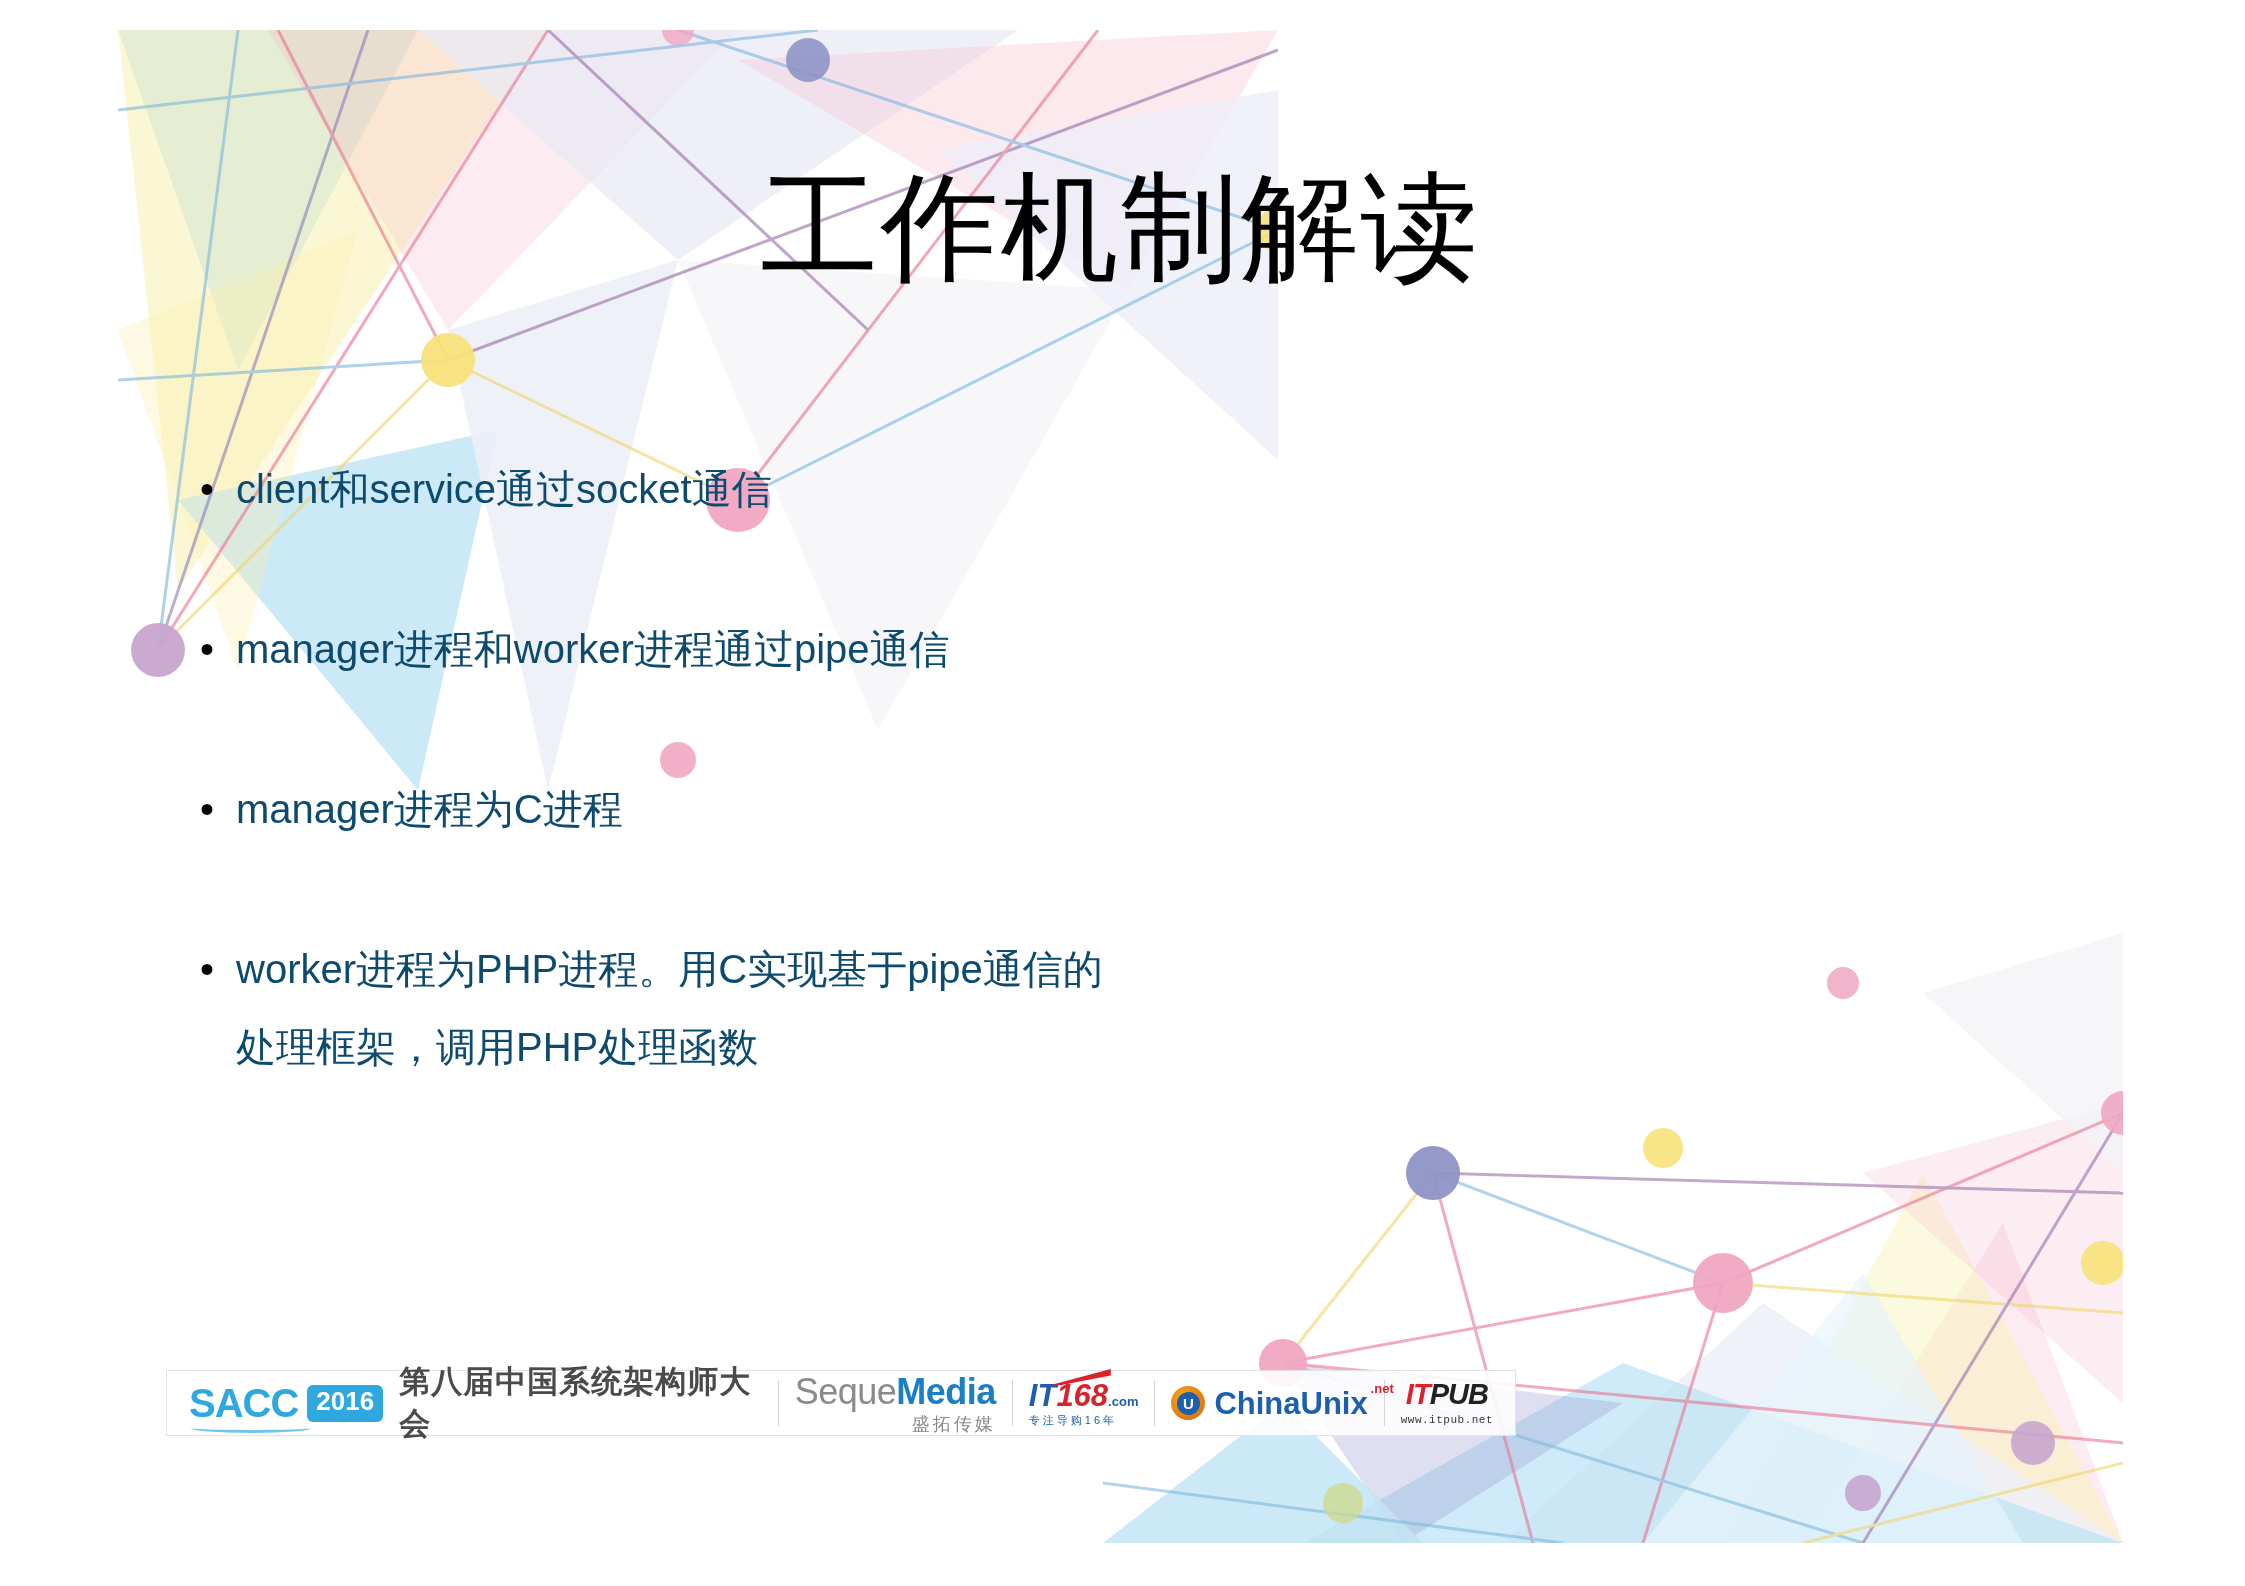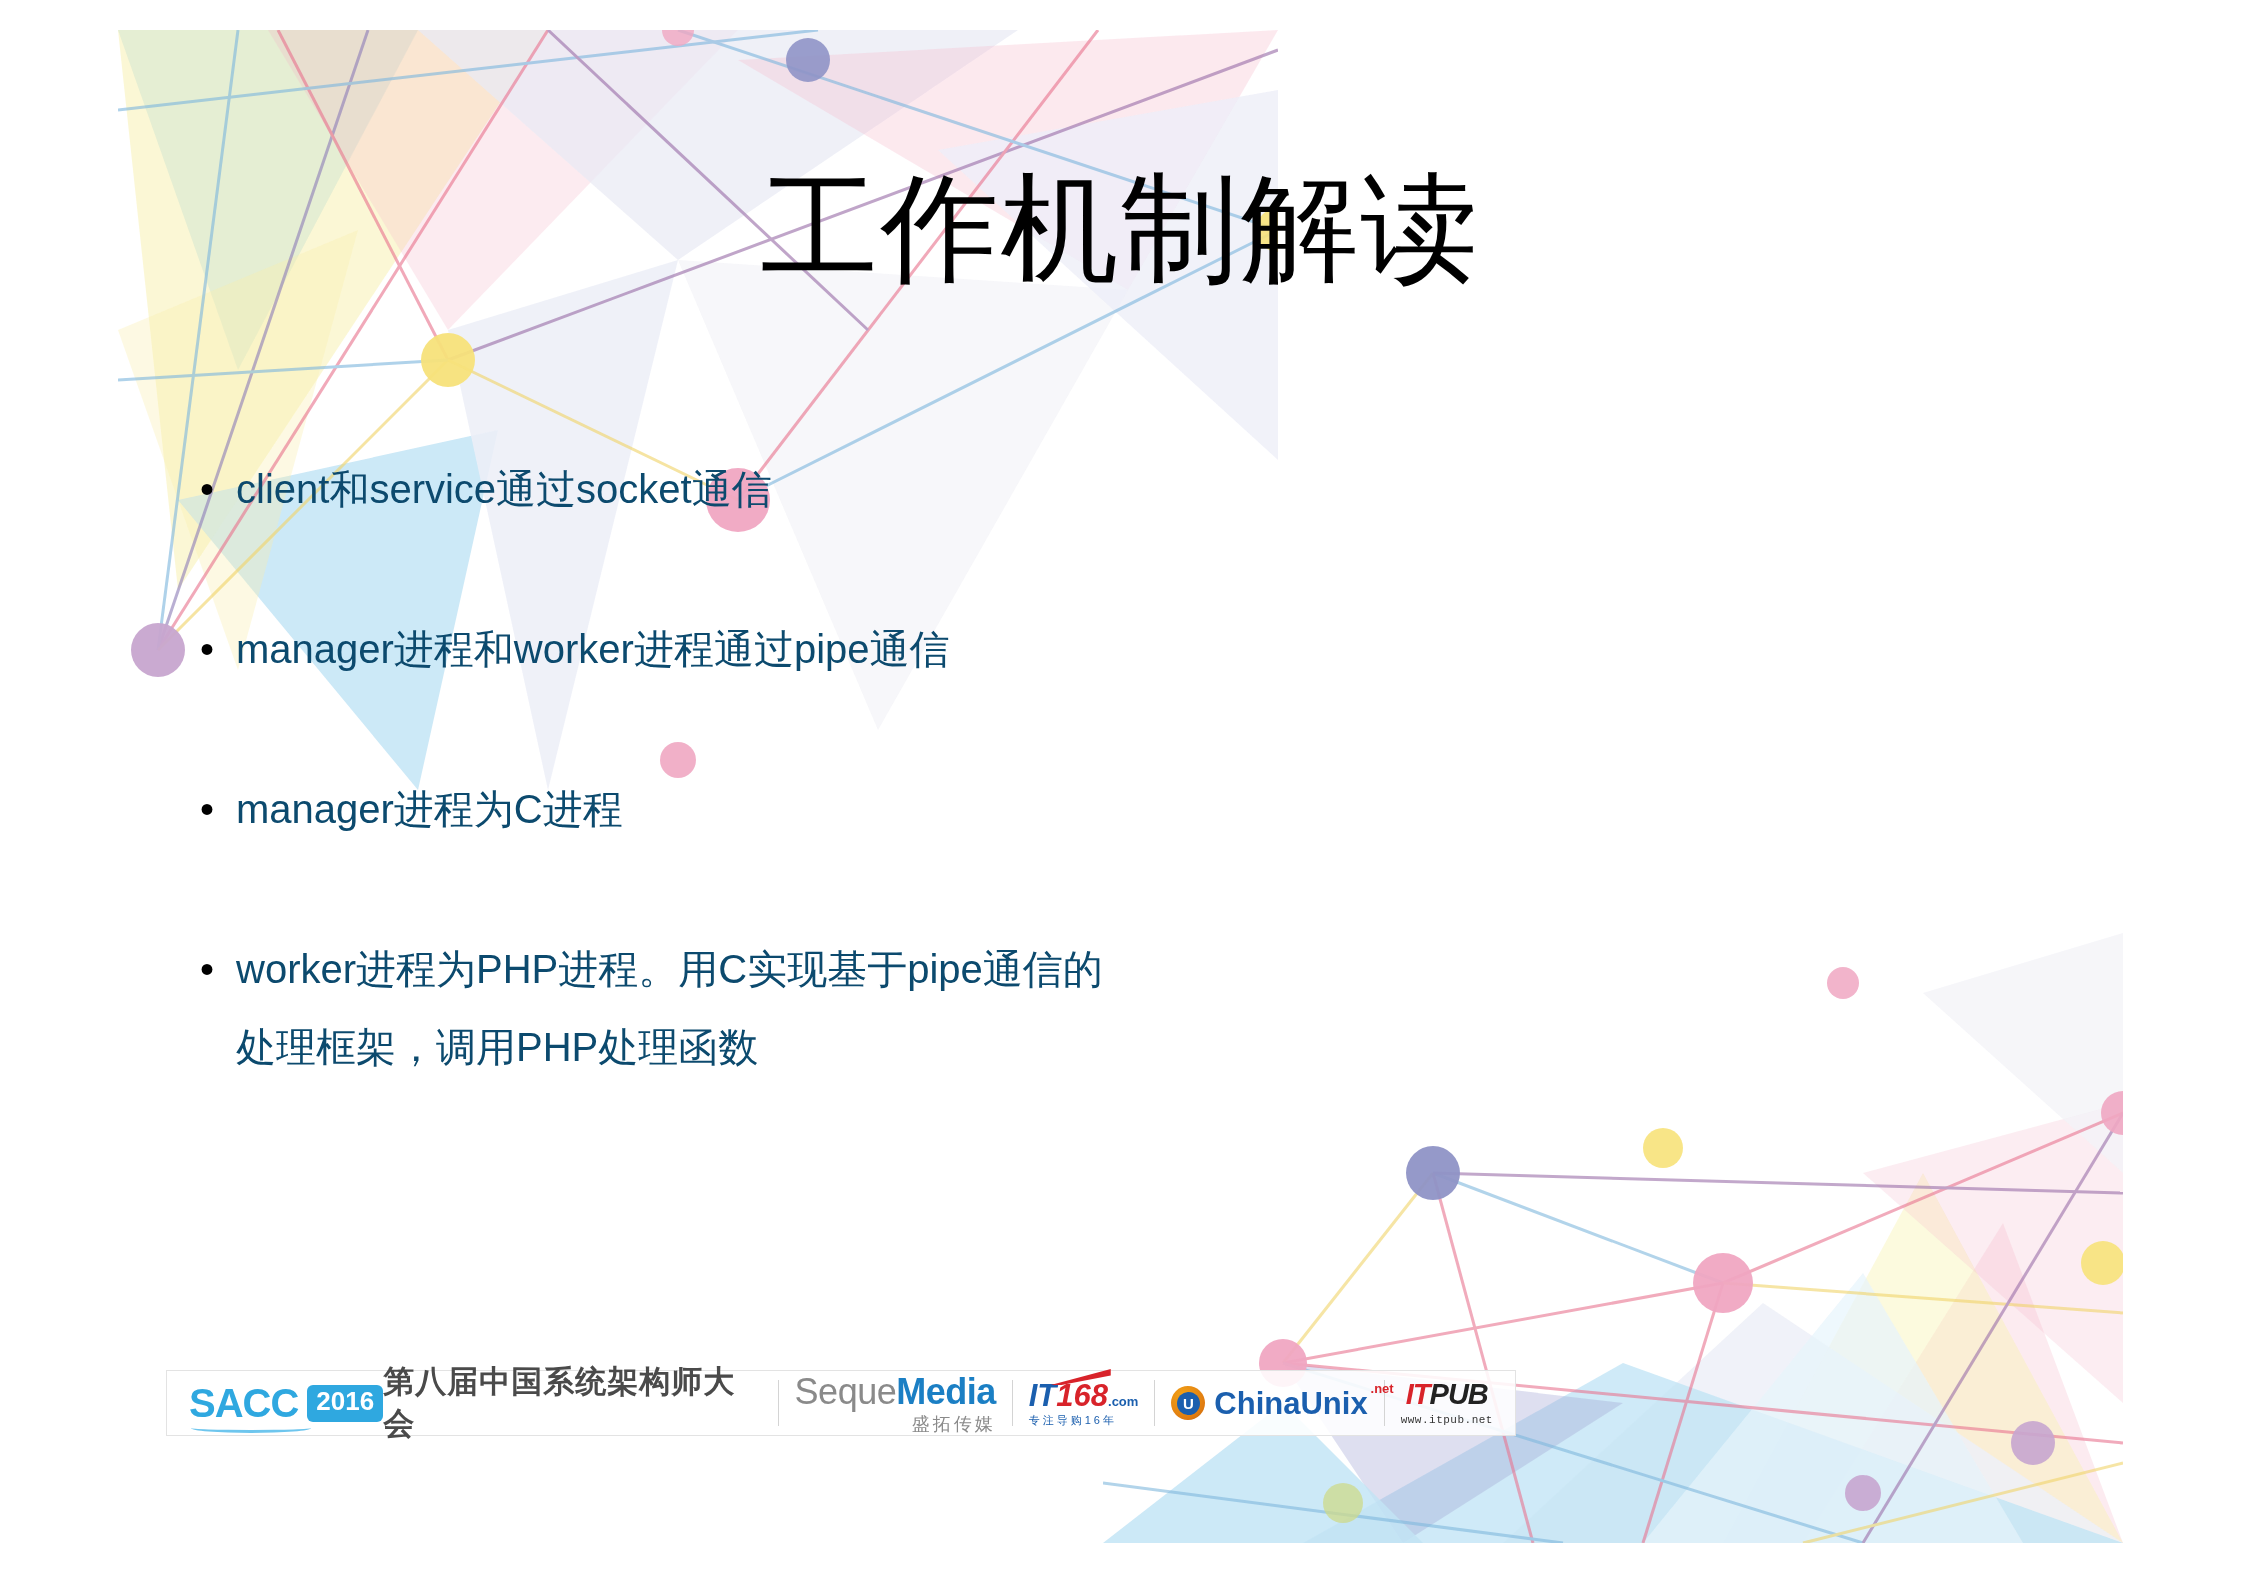--- a/index.html
+++ b/index.html
@@ -43,21 +43,21 @@
     height: 700px;
   }
 
   
   #title {
     position: absolute;
     left: 0;
     top: 135px;
     width: 2005px;
     text-align: center;
-    font-family: Liberation Sans, sans-serif;
+    font-family: Liberation Serif, serif;
     font-size: 118px;
     line-height: 1.08;
     color: #000000;
     letter-spacing: 2px;
     white-space: nowrap;
   }
 
   
   #bullets {
     position: absolute;
@@ -131,21 +131,21 @@
     background: #2fa8e0;
     color: #ffffff;
     font-family: "Liberation Sans", sans-serif;
     font-weight: bold;
     font-size: 26px;
     border-radius: 6px;
     padding: 3px 9px 8px 9px;
     line-height: 1;
   }
   .sacc-cn {
-    margin-left: 0;
+    margin-left: 16px;
     font-family: "Liberation Sans", sans-serif;
     font-weight: bold;
     font-size: 31px;
     color: #4a4a4a;
     letter-spacing: 1px;
   }
 
   .logo-sep {
     width: 1px;
     height: 46px;

